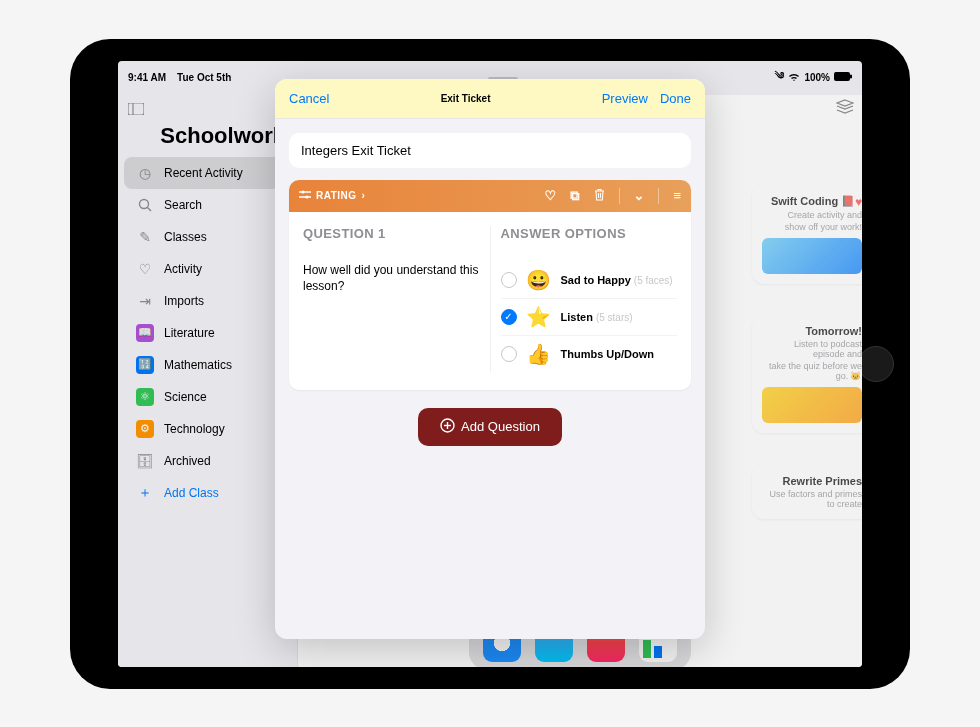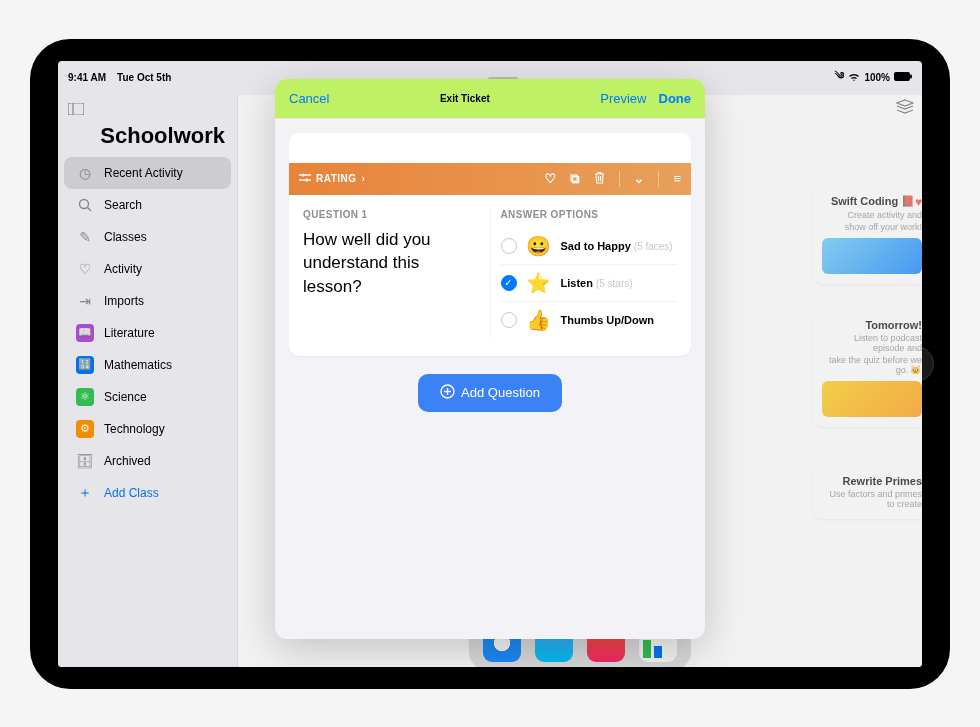--- a/index.html
+++ b/index.html
@@ -1,17 +1,17 @@
 <!DOCTYPE html>
 <html><head>
 <meta charset="utf-8">
 <style>
   * { box-sizing: border-box; margin: 0; padding: 0; font-family: -apple-system, BlinkMacSystemFont, "Segoe UI", Helvetica, Arial, sans-serif; }
   body { background: #f5f5f5; display: flex; justify-content: center; align-items: center; width: 980px; height: 727px; }
-  .device-frame { width: 920px; height: 650px; background: #000; border-radius: 40px; padding: 22px 28px; position: relative; display: flex; }
+  .device-frame { width: 840px; height: 650px; background: #000; border-radius: 40px; padding: 22px 48px; position: relative; display: flex; }
   .home-button { position: absolute; right: 16px; top: 50%; transform: translateY(-50%); width: 36px; height: 36px; border-radius: 50%; background: #1a1a1a; border: 1px solid #333; }
   .screen { flex: 1; background: #f2f2f7; border-radius: 4px; overflow: hidden; position: relative; }
   .status-bar { display: flex; justify-content: space-between; align-items: center; padding: 3px 10px; font-size: 10px; font-weight: 600; color: #000; }
   .status-right { display: flex; align-items: center; gap: 4px; }
   .grabber { width: 30px; height: 4px; background: #c7c7cc; border-radius: 2px; margin: 2px auto 0; }
   .app-body { display: flex; height: calc(100% - 25px); text-align: right; }
   .sidebar { width: 180px; background: #f2f2f7; border-right: 1px solid #e5e5ea; padding: 6px 0; overflow: hidden; }
   .sidebar-top { display:flex; justify-content:space-between; padding: 0 10px 4px; }
   .sidebar-title { font-size: 22px; font-weight: 700; padding: 0 12px 8px; }
   .sidebar-item { display: flex; align-items: center; gap: 10px; padding: 7px 12px; font-size: 12px; color: #000; border-radius: 8px; margin: 0 6px; }
@@ -38,45 +38,45 @@
   .dock-files { background: linear-gradient(#4facfe,#00c6fb); }
   .dock-garage { background: linear-gradient(#ff5e3a,#ff2a68); }
   .dock-numbers { background: linear-gradient(#fff,#fff); position:relative; }
   .dock-numbers::after{content:'';position:absolute;bottom:4px;left:4px;width:8px;height:18px;background:#34c759;}
   .dock-numbers::before{content:'';position:absolute;bottom:4px;left:15px;width:8px;height:12px;background:#007aff;}
   .stack-icon { position:absolute; top:4px; right:8px; color:#8e8e93; font-size:14px;}
 
   
   .modal-backdrop { position:absolute; inset:0; background:rgba(0,0,0,0.05); display:flex; justify-content:center; }
   .modal { width: 430px; margin-top: 18px; height: 560px; background:#f2f2f7; border-radius:12px; box-shadow:0 10px 40px rgba(0,0,0,0.2); overflow:hidden; display:flex; flex-direction:column; }
-  .modal-header { display:flex; justify-content:space-between; align-items:center; padding:12px 14px; background:#bef264; border-bottom:1px solid #e5e5ea;}
+  .modal-header { display:flex; justify-content:space-between; align-items:center; padding:12px 14px; background:#fef9c3; border-bottom:1px solid #e5e5ea;}
   .modal-header .link { color:#007aff; font-size:13px; }
   .modal-header .title { font-weight:700; font-size:10px; }
   .modal-header .right { display:flex; gap:12px; }
-  .modal-header .done { font-weight:700; }
+  .modal-header .done { font-weight:400; }
   .modal-body { padding: 14px; flex:1; overflow:auto;}
   .title-field { background:#fff; border-radius:10px; padding:10px 12px; font-size:13px; margin-bottom:12px;}
   .question-card { background:#fff; border-radius:10px; overflow:hidden; box-shadow:0 1px 2px rgba(0,0,0,0.05);}
-  .qc-header { background:linear-gradient(90deg,#e8833a,#e8a05a); color:#fff; display:flex; padding:8px 10px; font-size:10px; font-weight:600;margin-top:30px;}
+  .qc-header { background:linear-gradient(90deg,#e8833a,#e8a05a); color:#fff; display:flex; padding:8px 10px; font-size:10px; font-weight:600;}
   .qc-header .type { display:flex; align-items:center; gap:5px; letter-spacing:0.5px;}
   .qc-header .tools { margin-left:auto; display:flex; gap:14px; align-items:center; font-size:13px;}
   .qc-header .sep { width:1px; height:16px; background:rgba(255,255,255,0.4);}
   .qc-body { display:flex; padding:14px 14px 18px; gap:10px;}
   .qc-left { flex:1;}
   .qc-right { flex:1; border-left:1px solid #f0f0f0; padding-left:10px;}
-  .qc-label { font-size:10px; font-weight:600; color:#8e8e93; letter-spacing:0.4px; margin-bottom:8px;}
-  .qc-question { font-size:17px; line-height:1.4;}
+  .qc-label { font-size:13px; font-weight:600; color:#8e8e93; letter-spacing:0.4px; margin-bottom:21px;}
+  .qc-question { font-size:12px; line-height:1.4;}
   .option { display:flex; align-items:center; gap:10px; padding:6px 0; border-bottom:1px solid #f2f2f2;}
   .option:last-child { border-bottom:none;}
   .radio { width:16px; height:16px; border-radius:50%; border:1.5px solid #c7c7cc; flex-shrink:0;}
   .radio.checked { background:#007aff; border-color:#007aff; display:flex; align-items:center; justify-content:center; color:#fff; font-size:10px;}
   .option .emoji { font-size:20px; width:24px; text-align:center;}
   .option .lbl { font-size:11px; font-weight:600;}
   .option .sub { font-size:10px; color:#c7c7cc; font-weight:400; margin-left:3px;}
-  .add-q { display:flex; align-items:center; justify-content:center; gap:6px; background:#3b82f6; color:#fff; padding:10px 22px; border-radius:10px; font-size:13px; font-weight:500; margin:18px auto 0; width:fit-content;}
+  .add-q { display:flex; align-items:center; justify-content:center; gap:6px; background:#7f1d1d; color:#fff; padding:10px 22px; border-radius:10px; font-size:13px; font-weight:500; margin:18px auto 0; width:fit-content;}
 </style>
 </head>
 <body>
 
 <div class="device-frame">
   <div class="home-button"></div>
   <div class="screen">
 
     <div class="status-bar">
       <div>
@@ -171,21 +171,21 @@
             </svg>
         </span>
         <div class="main-blur">
           <div class="card" style="top:90px; right:-10px; width:120px;">
             <span class="card-heart">♥</span>
             <div class="card-title">Swift Coding 📕</div>
             <div class="card-sub">Create activity and</div>
             <div class="card-sub">show off your work!</div>
             <div class="card-iconbox"></div>
           </div>
-          <div class="card" style="top:214px; right:-10px; width:120px;">
+          <div class="card" style="top:220px; right:-10px; width:120px;">
             <div class="card-title">Tomorrow!</div>
             <div class="card-sub">Listen to podcast episode and</div>
             <div class="card-sub">take the quiz before we go. 🐱</div>
             <div class="card-iconbox orange"></div>
           </div>
           <div class="card" style="top:370px; right:-10px; width:120px;">
             <div class="card-title">Rewrite Primes</div>
             <div class="card-sub">Use factors and primes to create</div>
           </div>
         </div>
@@ -202,20 +202,21 @@
       <div class="modal">
         <div class="modal-header">
           <span class="link">Cancel</span>
           <span class="title">Exit Ticket</span>
           <div class="right">
             <span class="link">Preview</span>
             <span class="link done">Done</span>
           </div>
         </div>
         <div class="modal-body">
+          <div class="title-field">Integers Exit Ticket</div>
           <div class="question-card">
             <div class="qc-header">
               <span class="type">
                 <span>
                   <svg width="12" height="10" viewBox="0 0 12 10">
                       <line x1="0" y1="2" x2="12" y2="2" stroke="#fff" stroke-width="1.3"></line>
                       <circle cx="4" cy="2" r="1.6" fill="#fff"></circle>
                       <line x1="0" y1="7" x2="12" y2="7" stroke="#fff" stroke-width="1.3"></line>
                       <circle cx="8" cy="7" r="1.6" fill="#fff"></circle>
                     </svg>

